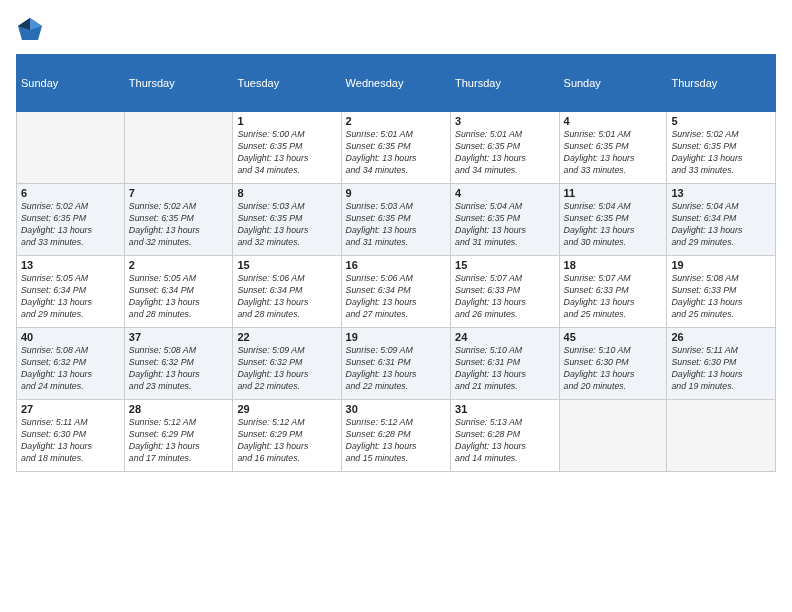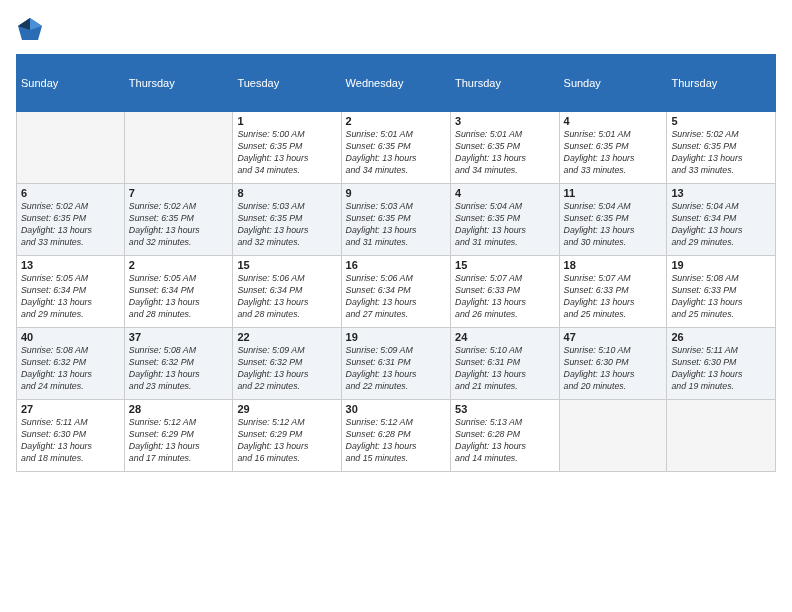--- a/index.html
+++ b/index.html
@@ -301,21 +301,21 @@
 and 22 minutes.</div>
           </td>
           <td>
             <div class="day-number">24</div>
             <div class="day-info" style="white-space: pre-line;">Sunrise: 5:10 AM
 Sunset: 6:31 PM
 Daylight: 13 hours
 and 21 minutes.</div>
           </td>
           <td>
-            <div class="day-number">47</div>
+            <div class="day-number">45</div>
             <div class="day-info" style="white-space: pre-line;">Sunrise: 5:10 AM
 Sunset: 6:30 PM
 Daylight: 13 hours
 and 20 minutes.</div>
           </td>
           <td>
             <div class="day-number">26</div>
             <div class="day-info" style="white-space: pre-line;">Sunrise: 5:11 AM
 Sunset: 6:30 PM
 Daylight: 13 hours
@@ -345,21 +345,21 @@
 and 16 minutes.</div>
           </td>
           <td>
             <div class="day-number">30</div>
             <div class="day-info" style="white-space: pre-line;">Sunrise: 5:12 AM
 Sunset: 6:28 PM
 Daylight: 13 hours
 and 15 minutes.</div>
           </td>
           <td>
-            <div class="day-number">53</div>
+            <div class="day-number">31</div>
             <div class="day-info" style="white-space: pre-line;">Sunrise: 5:13 AM
 Sunset: 6:28 PM
 Daylight: 13 hours
 and 14 minutes.</div>
           </td>
           <td class="empty"></td>
           <td class="empty"></td>
         </tr>
       </tbody>
   </table>

